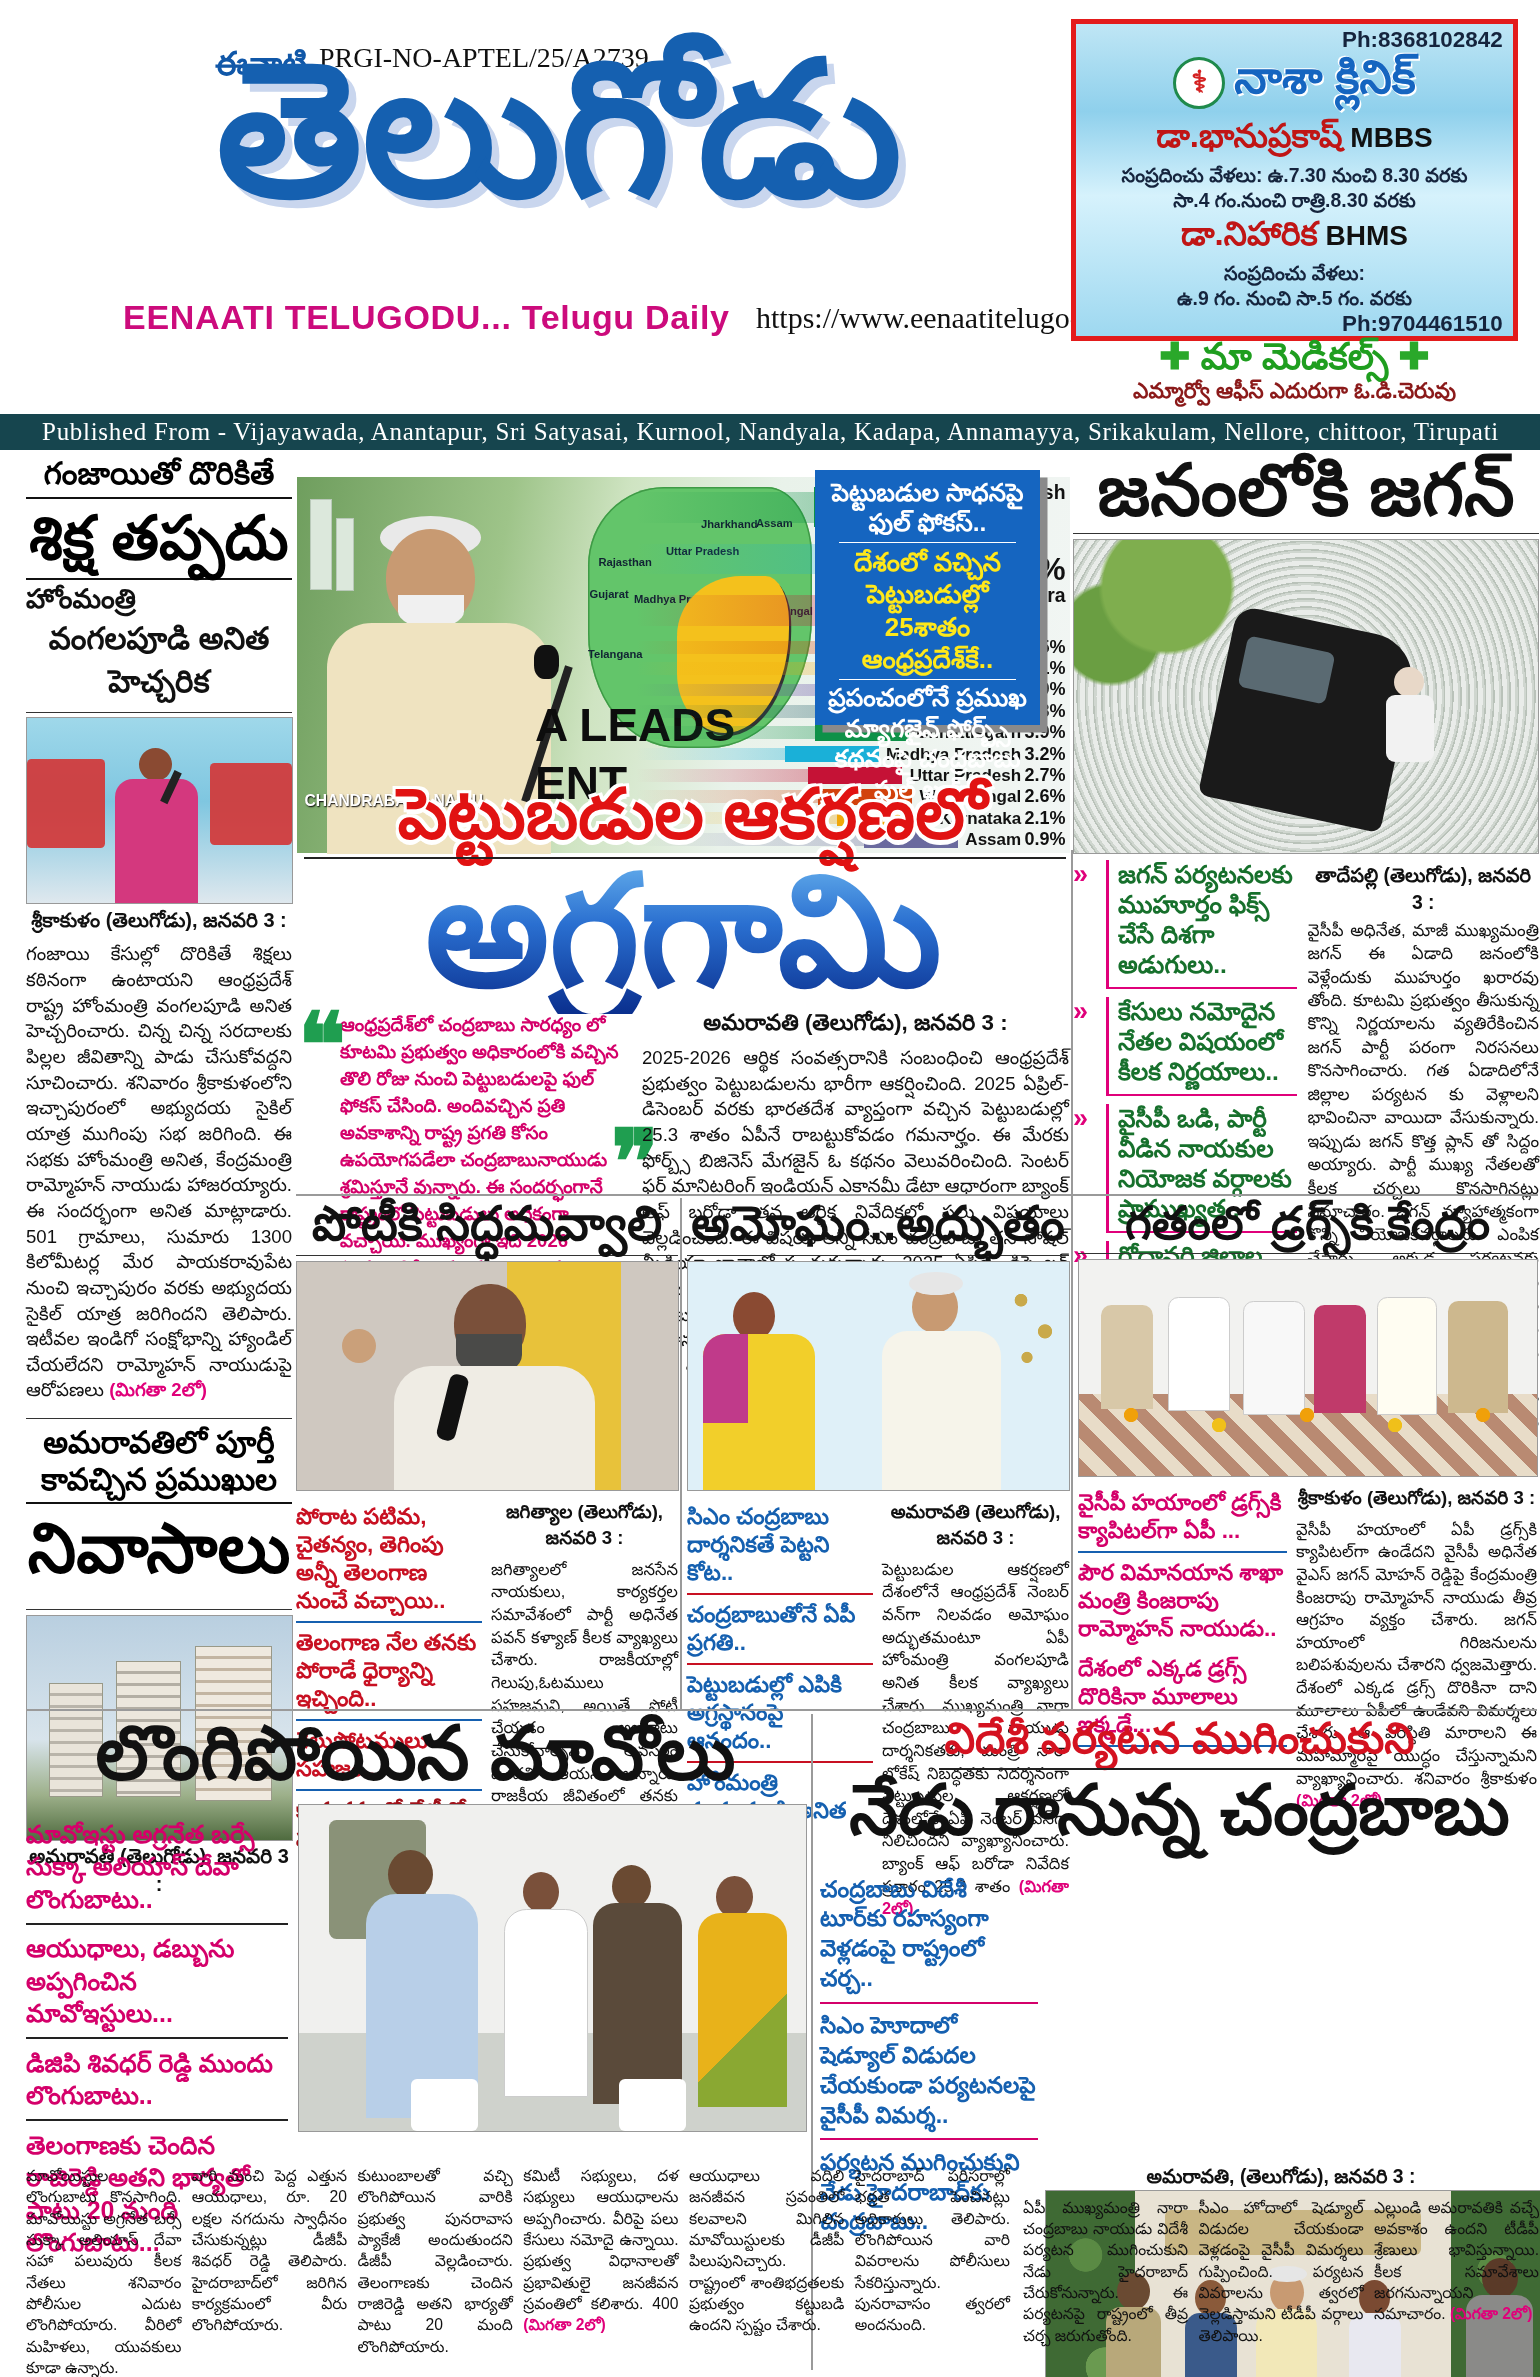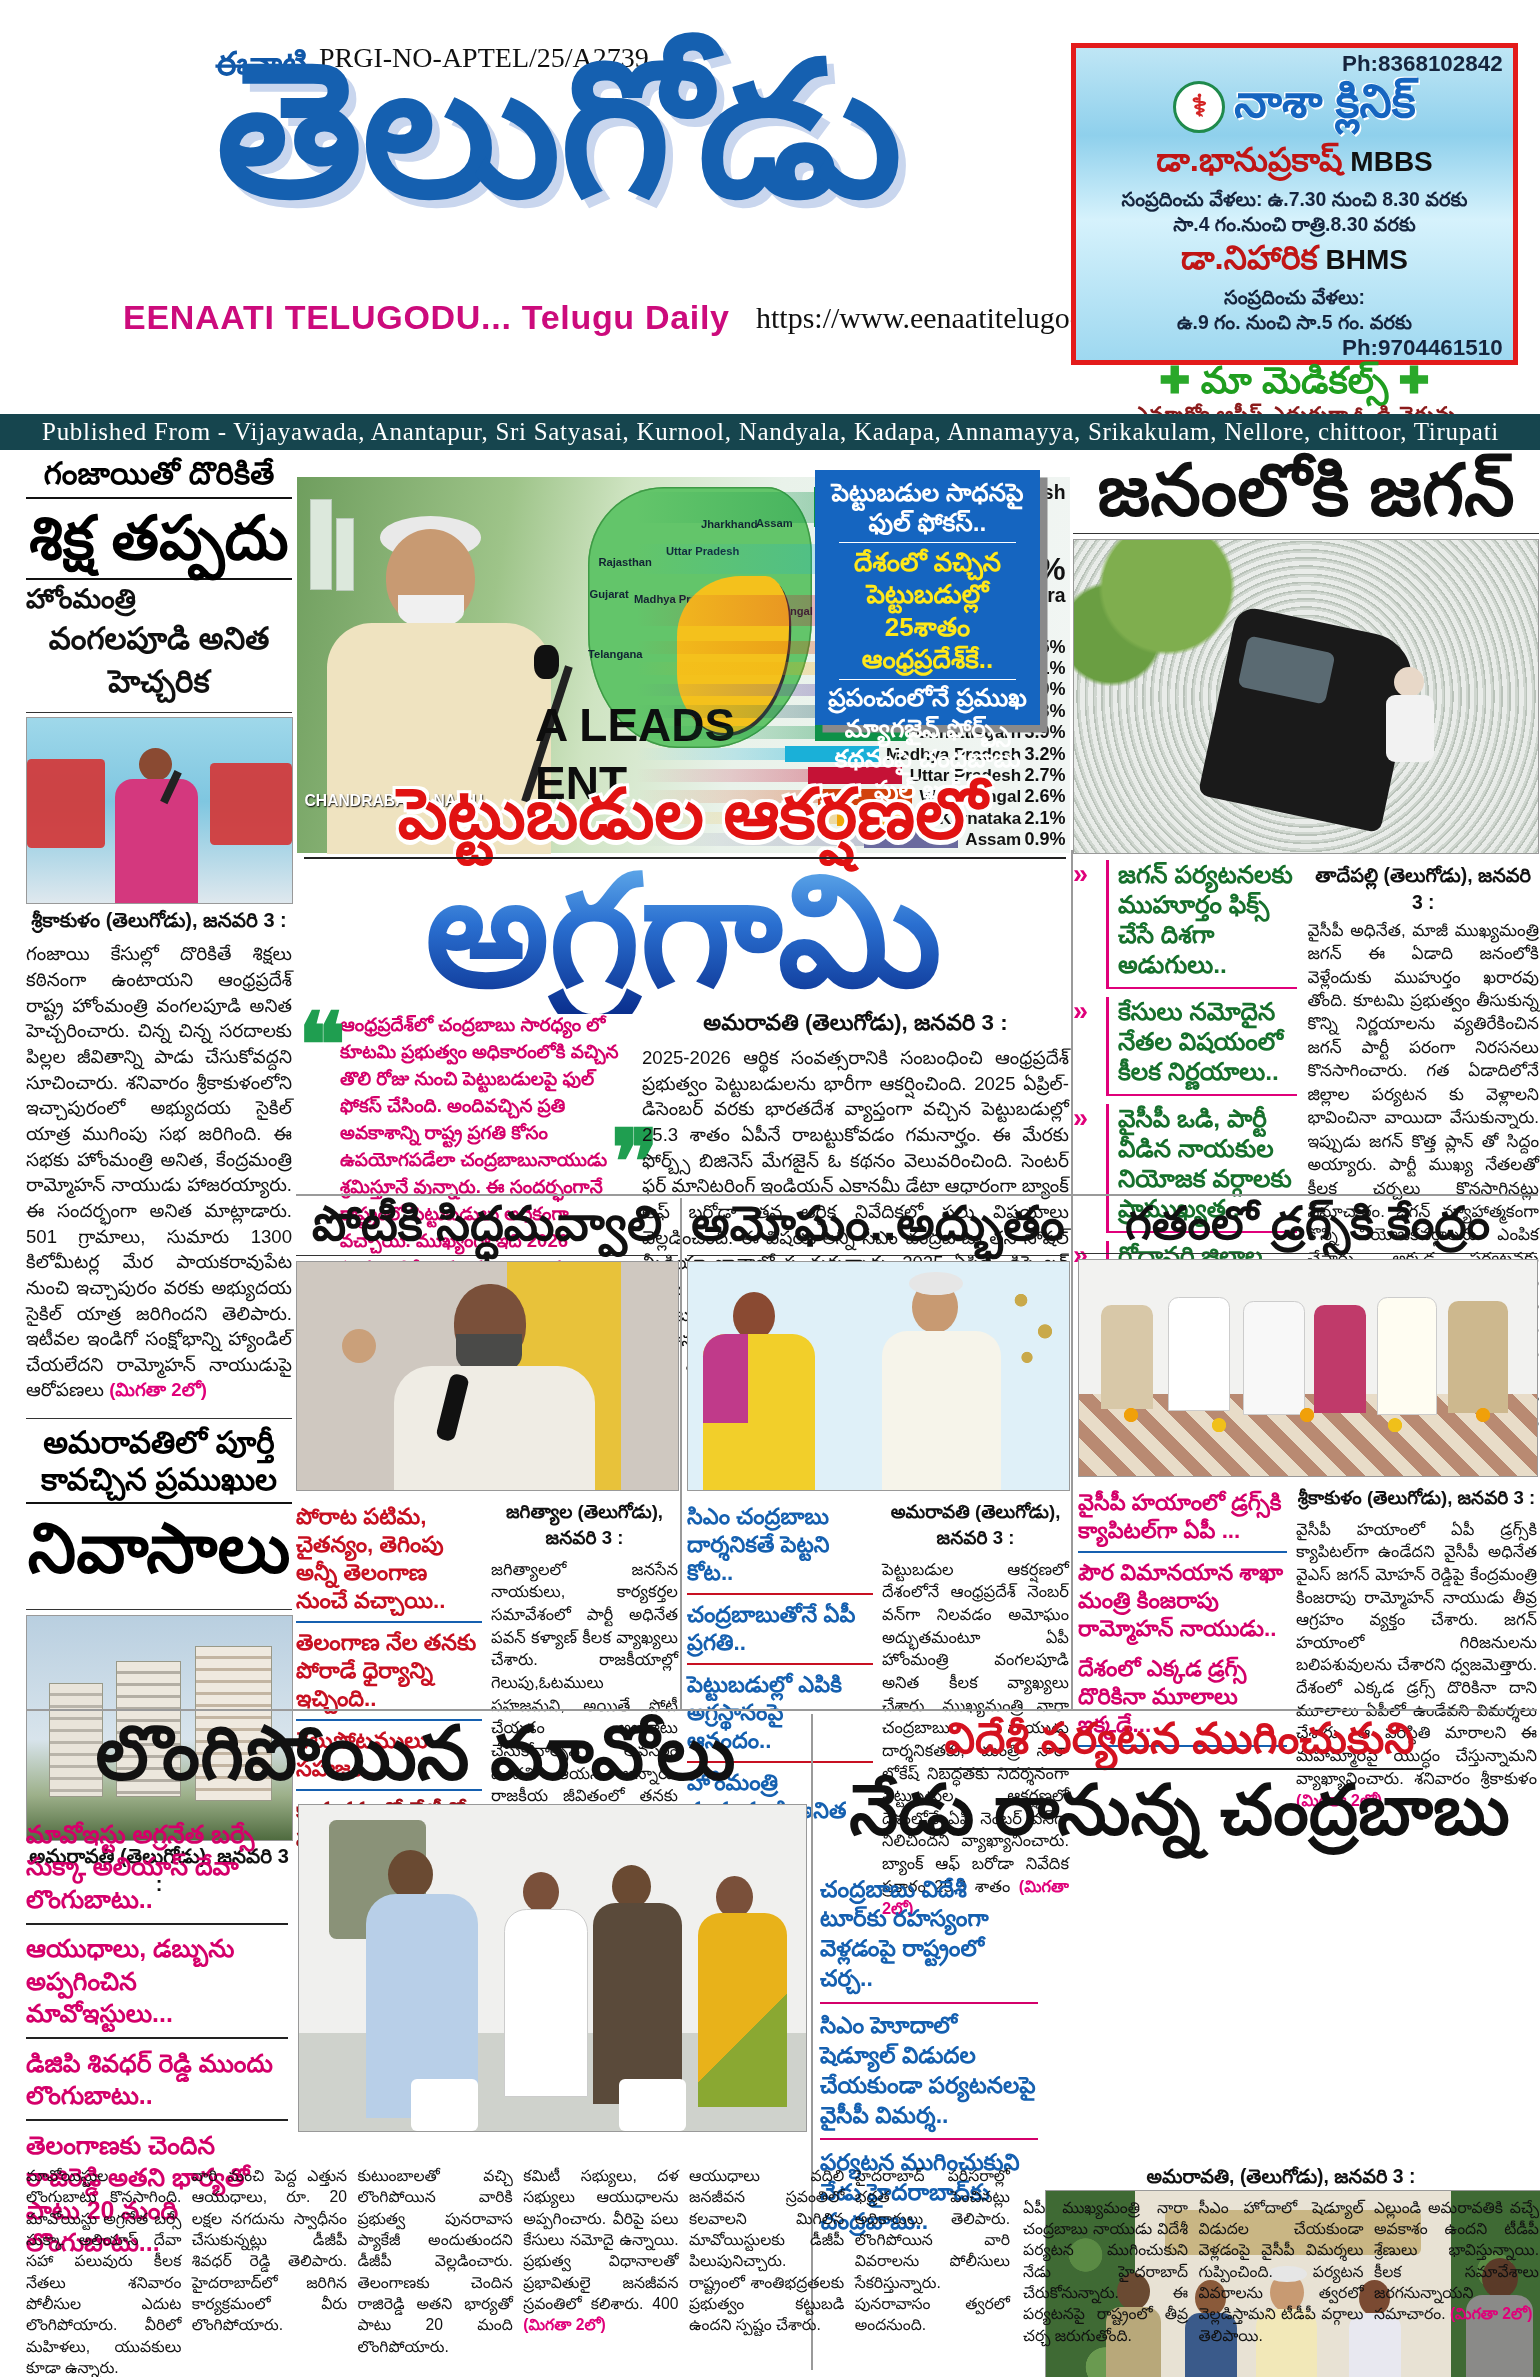--- a/index.html
+++ b/index.html
@@ -14,21 +14,21 @@
   .more{color:#e0007a;font-weight:bold;}
   .dateline{font-weight:bold;font-size:20px;text-align:center;margin:4.5px 0;}
   .body-txt{font-size:18.6px;line-height:1.38;text-align:justify;}
   
   .brand-small{left:215px;top:45px;font-size:33px;font-weight:bold;color:#1057a8;}
   .regno{left:319px;top:42px;font-size:28px;color:#111;}
   .main-title{left:52px;top:13.4px;width:1014px;font-size:188px;line-height:1.25;font-weight:800;color:#1560b0;text-align:center;text-shadow:7.5px 7.5px 0 #c9d6ee;}
   .tagline{left:123px;top:298px;font-size:34px;font-weight:bold;color:#cc0b7c;letter-spacing:0.7px;}
   .url{left:756px;top:301px;font-size:30px;color:#111;}
   
-  .ad{left:1071px;top:19.4px;width:447px;height:322px;border:5.2px solid #e31b1b;background:linear-gradient(180deg,#bfe6f5 0%,#8fd0ec 28%,#d6f2fc 55%,#9ed8f0 100%);text-align:center;box-sizing:border-box;margin-top:24px;}
+  .ad{left:1071px;top:19.4px;width:447px;height:322px;border:5.2px solid #e31b1b;background:linear-gradient(180deg,#bfe6f5 0%,#8fd0ec 28%,#d6f2fc 55%,#9ed8f0 100%);text-align:center;box-sizing:border-box;}
   .ad-phone-top{font-size:22.4px;font-weight:bold;color:#15243d;text-align:right;padding:3px 10.4px 0 0;}
   .ad-title-row{display:flex;align-items:center;justify-content:center;gap:9px;margin-top:-3px;}
   .ad-logo{width:46px;height:46px;border-radius:50%;background:#fff;border:3.7px solid #1f8a4c;color:#d42222;font-size:30px;line-height:43px;font-weight:bold;flex:none;}
   .ad-title{font-size:46px;font-weight:800;color:#1565c0;text-shadow:1.5px 1.5px 0 #fff,-1.5px -1.5px 0 #fff;}
   .ad-doc{font-size:33px;font-weight:800;color:#c01515;margin-top:1.5px;}
   .ad-doc .qual{font-size:28px;color:#111;}
   .ad-time{font-size:19.4px;font-weight:bold;color:#15243d;line-height:1.3;}
   .ad-phone2{font-size:22.4px;font-weight:bold;color:#15243d;text-align:right;padding-right:10.4px;}
   .ad-medicals{font-size:37px;font-weight:800;color:#1f9e1f;line-height:1.1;}
   .ad-plus{color:#2aa82a;}

